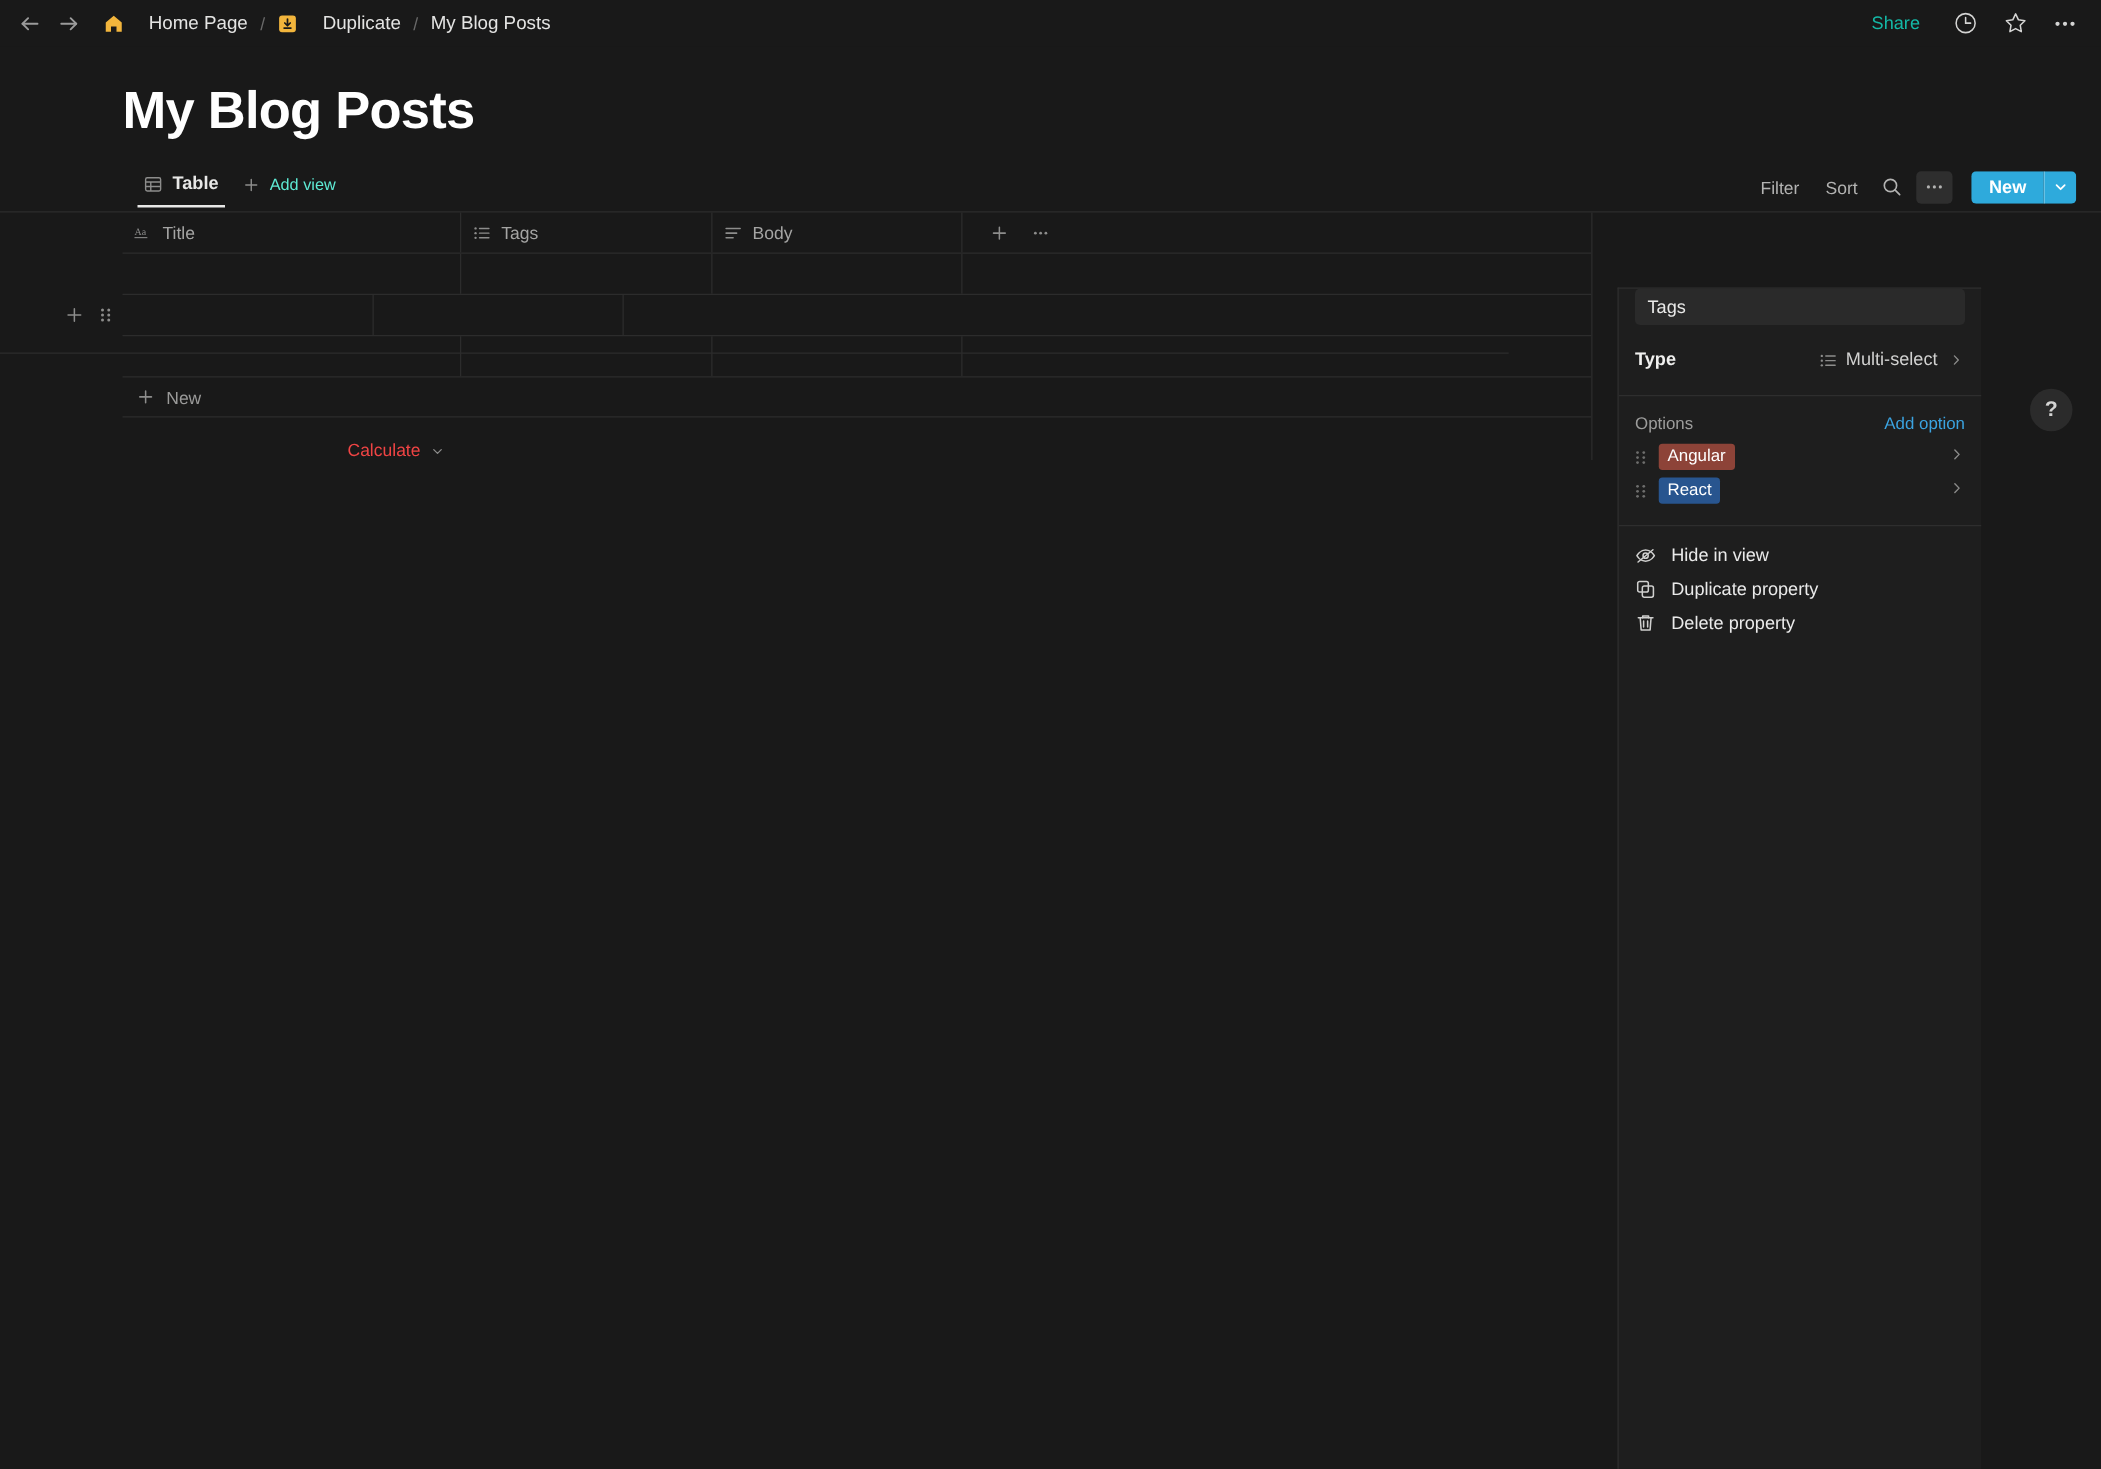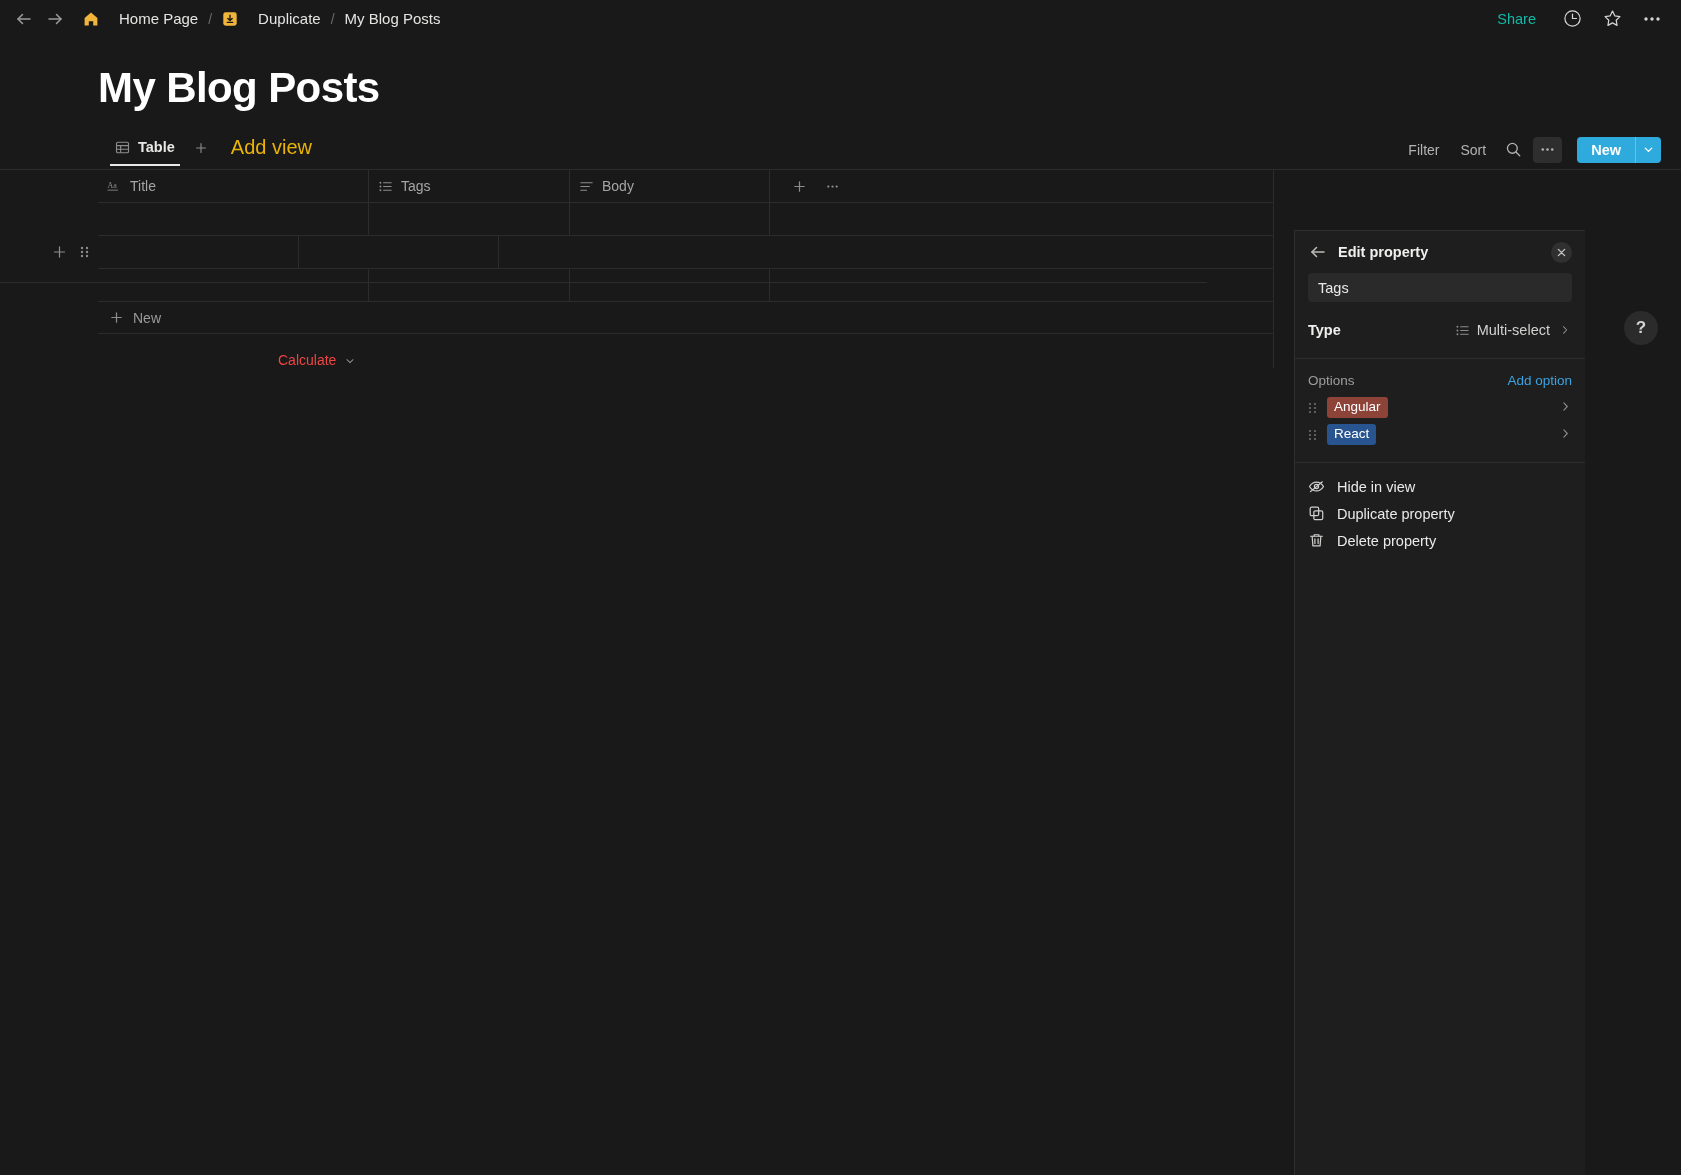--- a/index.html
+++ b/index.html
@@ -66,22 +66,22 @@
     position: relative;
   }
   .view-tab {
     display: flex; align-items: center; gap: 8px;
     font-size: 14.5px; font-weight: bold; color: #e8e8e7;
     padding: 0 5px 9px 5px;
     border-bottom: 2px solid #e8e8e7;
     margin-bottom: -1px;
   }
   .add-view {
-    display: flex; align-items: center; gap: 22px;
-    font-size: 20px; color: #eab308;
+    display: flex; align-items: center; gap: 7px;
+    font-size: 13px; color: #5eead4;
     padding: 0 7px 9px 14px;
   }
   .vb-right {
     margin-left: auto;
     display: flex; align-items: center; gap: 5px;
     padding-bottom: 5px;
   }
   .vb-txt { font-size: 14px; color: #b3b3b2; padding: 5px 8px; border-radius: 4px; }
   .vb-ico { width: 29px; height: 26px; display:flex; align-items:center; justify-content:center; color:#b3b3b2; border-radius:4px;}
   .vb-ico.active { background: #2e2e2e; }
@@ -467,34 +467,20 @@
               <path d="M4 6.3l4 4 4-4"></path>
             </svg>
         </span>
       </div>
     </div>
   </div>
 
   <div id="bottom-rule"></div>
 
   <div id="panel">
-    <div class="p-head">
-      <div class="p-back">
-        <svg width="18" height="18" viewBox="0 0 18 18" fill="none" stroke="currentColor" stroke-width="1.5" stroke-linecap="round" stroke-linejoin="round">
-            <path d="M15 9H3"></path>
-            <path d="M7.5 4.5L3 9l4.5 4.5"></path>
-          </svg>
-      </div>
-      <div class="p-title">Edit property</div>
-      <div class="p-close">
-        <svg width="11" height="11" viewBox="0 0 12 12" stroke="currentColor" stroke-width="1.5" stroke-linecap="round">
-            <path d="M2.6 2.6l6.8 6.8M9.4 2.6l-6.8 6.8"></path>
-          </svg>
-      </div>
-    </div>
 
     <div class="p-nameinput">Tags</div>
 
     <div class="p-typerow">
       <span class="p-typelabel">Type</span>
       <span class="p-typeval">
         <span class="hico">
           <svg width="15" height="15" viewBox="0 0 16 16" fill="none" stroke="currentColor" stroke-width="1.2" stroke-linecap="round">
               <path d="M6 4h8M6 8h8M6 12h8"></path>
               <circle cx="2.6" cy="4" r="1" fill="currentColor" stroke="none"></circle>

